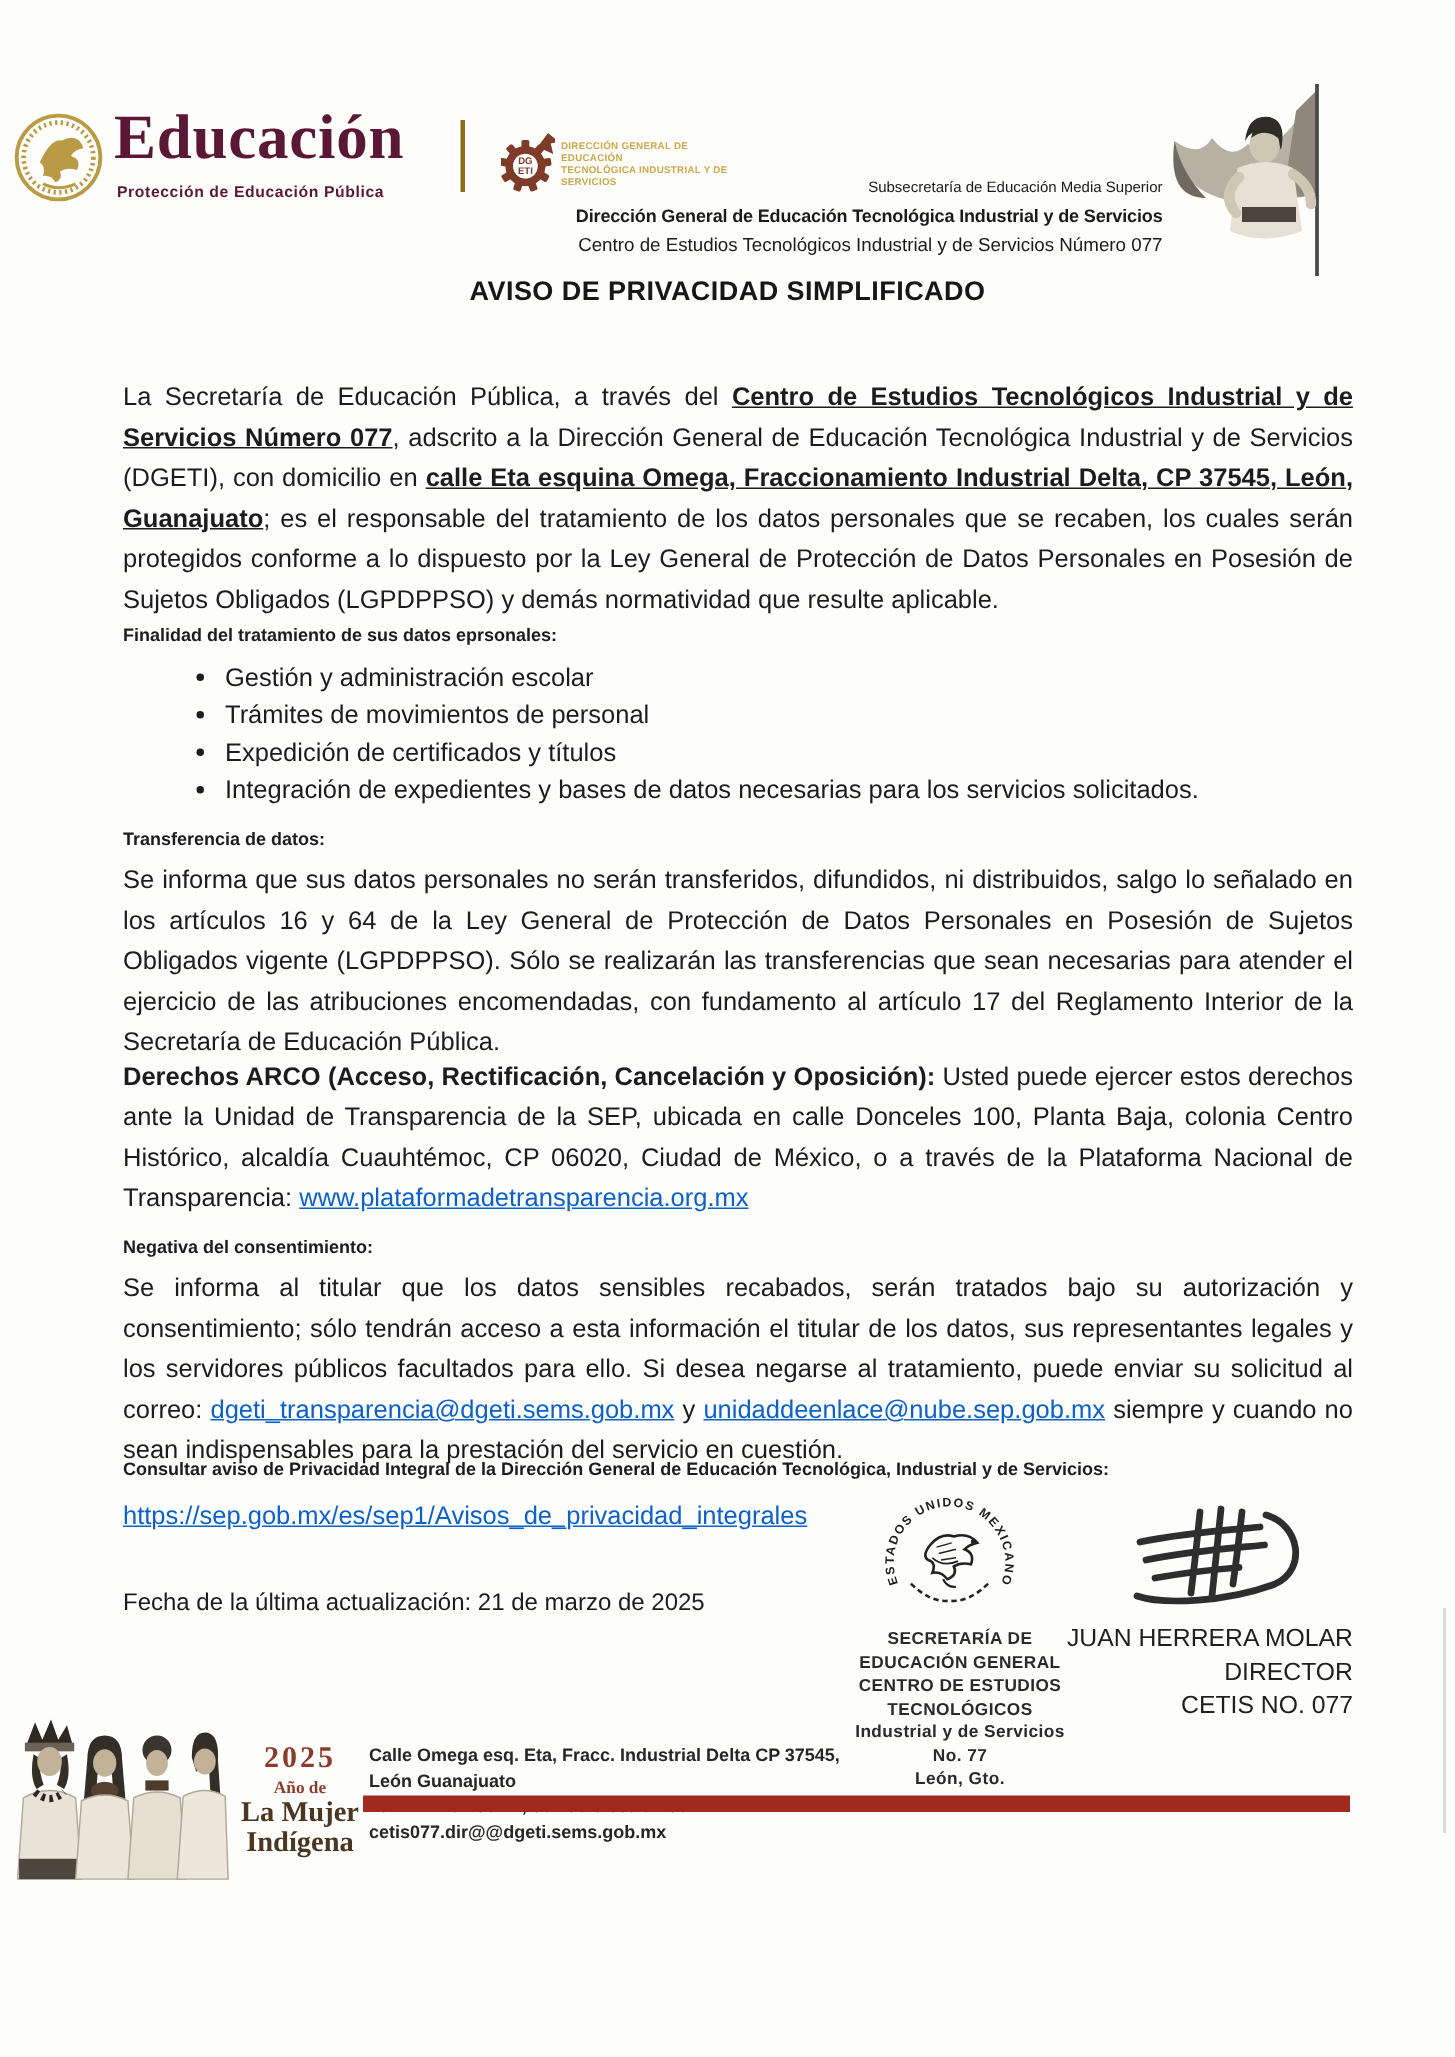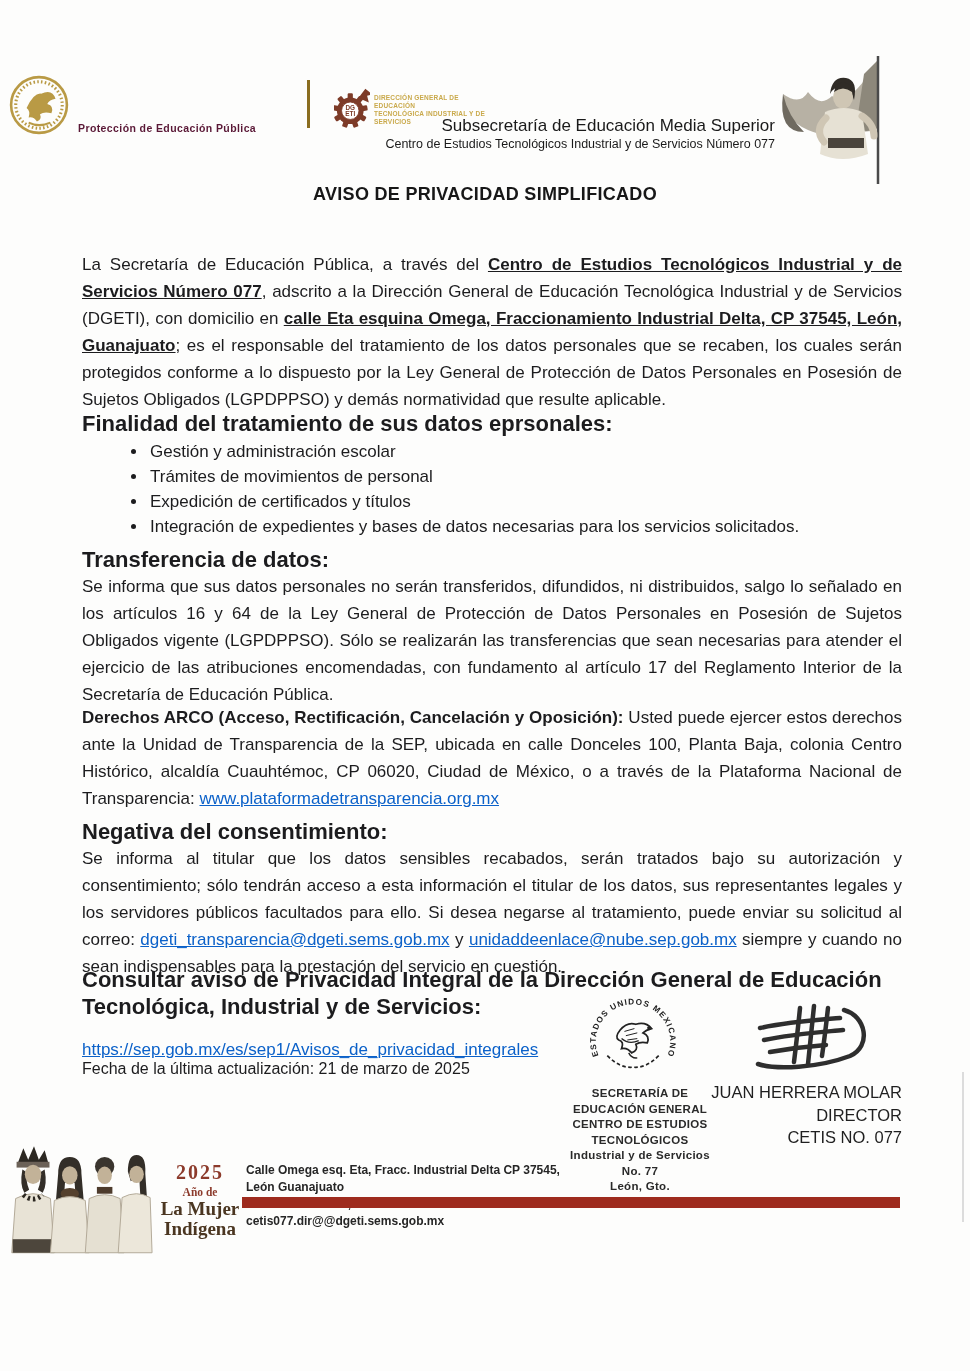--- a/index.html
+++ b/index.html
@@ -24,43 +24,43 @@
   .hdr-divider{position:absolute;left:307px;top:80px;width:2.5px;height:48px;background:#8a6d1f;}
   .dgeti-gear{position:absolute;left:334px;top:84px;width:36px;height:50px;}
   .dgeti-caption{
     position:absolute;left:374px;top:94px;width:120px;font-size:6.5px;line-height:8px;
     color:#c9a94b;font-weight:bold;letter-spacing:.2px;
   }
   .org-block{
     position:absolute;left:375px;top:116px;width:400px;text-align:right;
     color:#1a1a1a;
   }
-  .org-block .l1{font-size:17px;line-height:19px;}
+  .org-block .l1{font-size:10px;line-height:19px;}
   .org-block .l2{font-size:12px;line-height:19px;font-weight:bold;letter-spacing:-.1px;}
   .org-block .l3{font-size:12.5px;line-height:19px;}
   .patria{position:absolute;left:778px;top:54px;width:122px;height:134px;}
 
   .doc-title{
     position:absolute;left:0;top:184px;width:970px;text-align:center;
     font-size:18px;font-weight:bold;color:#171717;letter-spacing:.3px;margin:0;
   }
 
   
   .sec{position:absolute;left:82px;width:820px;font-size:17px;line-height:27px;text-align:justify;}
-  .sec h2{font-size:22px;line-height:27px;margin:0;text-align:left;}
+  .sec h2{font-size:12px;line-height:27px;margin:0;text-align:left;}
   .sec p{margin:0;}
   #sec-intro{top:251px;}
   #sec-finalidad{top:410px;}
   #sec-finalidad ul{margin:2px 0 0;padding-left:66px;line-height:25px;}
   #sec-finalidad li{padding-left:2px;}
   #sec-transfer{top:546px;}
   #sec-arco{top:704px;}
   #sec-negativa{top:818px;}
   #sec-consultar{top:966px;}
-  #sec-consultar .link-line{text-align:left;margin-top:16px;}
+  #sec-consultar .link-line{text-align:left;margin-top:4px;}
   #fecha{position:absolute;left:82px;top:1060px;width:600px;font-size:16px;color:#1c1c1e;}
 
   
   .natl-seal{position:absolute;left:583px;top:990px;width:100px;height:100px;}
   .stamp-lines{
     position:absolute;left:548px;top:1086px;width:184px;text-align:center;
     font-size:11.5px;line-height:15.5px;font-weight:bold;color:#2a2a2a;letter-spacing:.3px;
   }
   .sig-scribble{position:absolute;left:748px;top:998px;width:135px;height:80px;}
   .sig-text{
@@ -89,20 +89,21 @@
 
 <div class="page">
 
   <svg class="sep-seal" viewBox="0 0 60 60" aria-hidden="true">
     <circle cx="30" cy="30" r="27" fill="none" stroke="#b99a45" stroke-width="2.5"></circle>
     <circle cx="30" cy="30" r="22.5" fill="none" stroke="#b99a45" stroke-width="3" stroke-dasharray="1.5 2.2"></circle>
     <path d="M18,33 Q25,18 32,19 Q43,14 46,24 Q40,25 38,29 Q45,31 42,38 Q35,36 31,39 Q33,44 28,46 Q25,41 20,42 Q22,36 18,33 Z" fill="#b99a45"></path>
     <path d="M20,47 Q30,52 41,47" stroke="#b99a45" stroke-width="2" fill="none"></path>
   </svg>
 
+  <div class="sep-wordmark">Educación</div>
   <div class="sep-sub">Protección de Educación Pública</div>
 
   <div class="hdr-divider"></div>
 
   <svg class="dgeti-gear" viewBox="0 0 62 86" aria-hidden="true">
     <g transform="translate(28,46)" fill="#7d3b28">
       <rect x="-4.5" y="-30" width="9" height="11" rx="2"></rect>
       <rect x="-4.5" y="-30" width="9" height="11" rx="2" transform="rotate(40)"></rect>
       <rect x="-4.5" y="-30" width="9" height="11" rx="2" transform="rotate(80)"></rect>
       <rect x="-4.5" y="-30" width="9" height="11" rx="2" transform="rotate(120)"></rect>
@@ -120,20 +121,21 @@
     <text x="28" y="55" text-anchor="middle" font-size="11" font-weight="bold" fill="#7d3b28">ETI</text>
   </svg>
 
   <div class="dgeti-caption">
     <div>DIRECCIÓN GENERAL DE EDUCACIÓN</div>
     <div>TECNOLÓGICA INDUSTRIAL Y DE SERVICIOS</div>
   </div>
 
   <div class="org-block">
     <div class="l1">Subsecretaría de Educación Media Superior</div>
+    <div class="l2">Dirección General de Educación Tecnológica Industrial y de Servicios</div>
     <div class="l3">Centro de Estudios Tecnológicos Industrial y de Servicios Número 077</div>
   </div>
 
   <svg class="patria" viewBox="0 0 122 134" aria-hidden="true">
     <path d="M100,6 L100,74 Q80,84 64,68 Q52,86 30,76 Q6,66 5,40 Q22,52 30,38 Q42,54 54,42 Q70,56 100,6 Z" fill="#b7b1a4"></path>
     <path d="M5,40 Q0,78 26,78 Q10,62 5,40 Z" fill="#6f6a60"></path>
     <path d="M100,6 L100,74 Q88,80 78,74 L86,20 Z" fill="#8d887b"></path>
     <line x1="100" y1="2" x2="100" y2="130" stroke="#4a4a4a" stroke-width="2.5"></line>
     <path d="M52,40 Q54,22 68,24 Q80,26 76,46 Q73,34 64,33 Q55,33 52,40 Z" fill="#2f2b26"></path>
     <ellipse cx="65" cy="43" rx="10" ry="11.5" fill="#cfc6b4"></ellipse>

